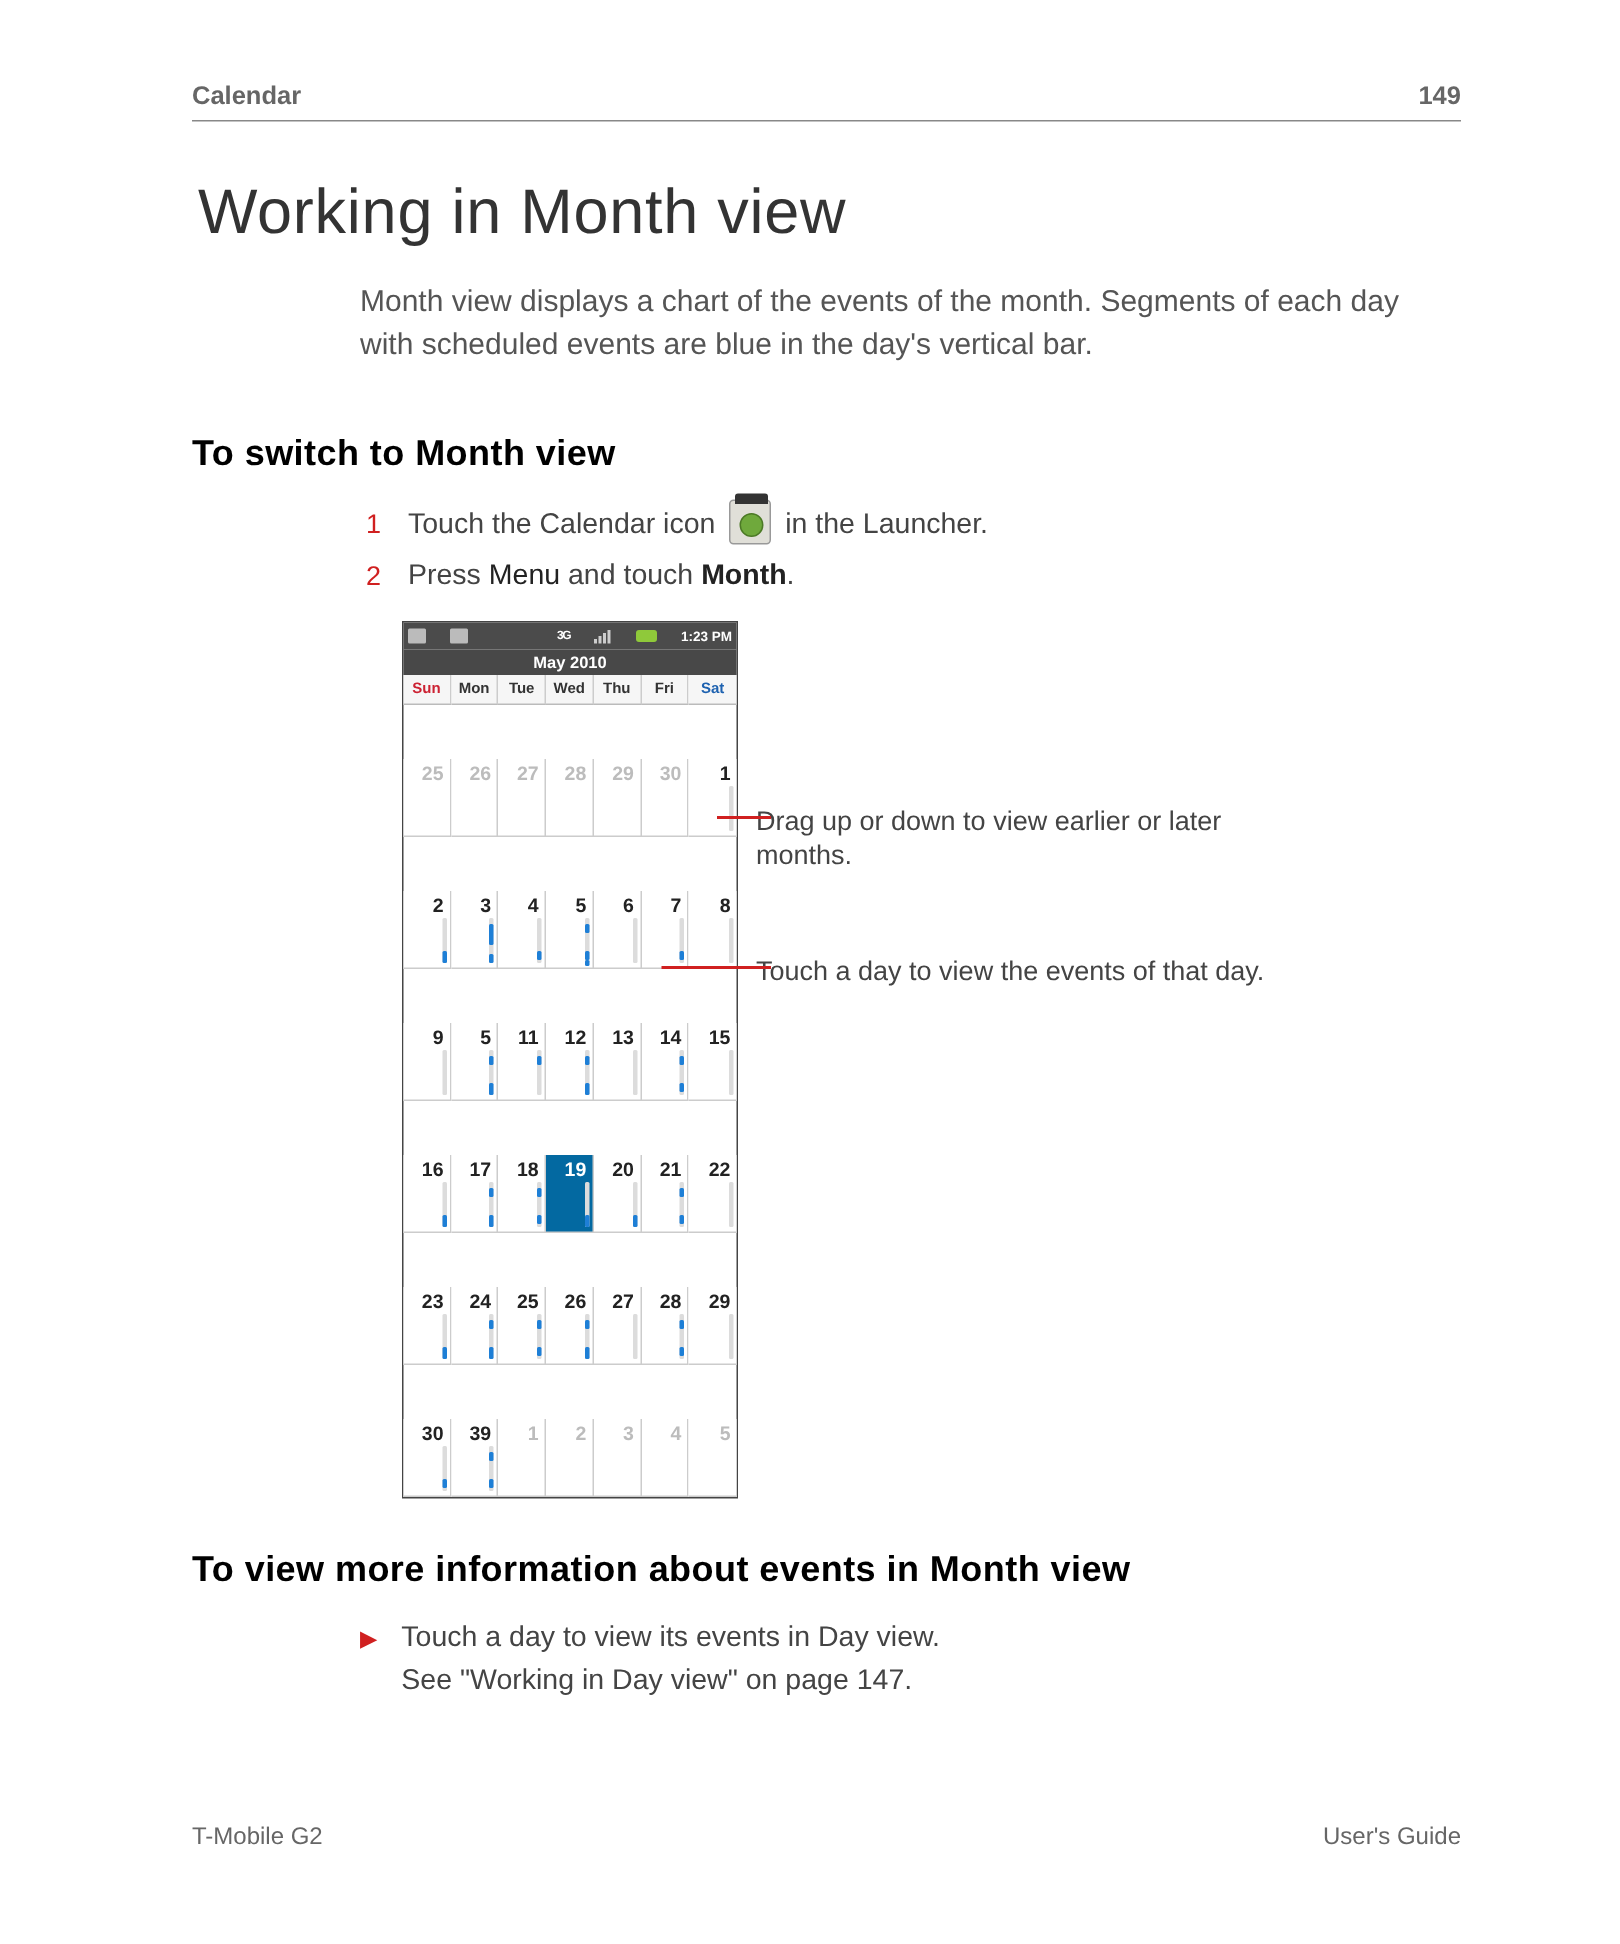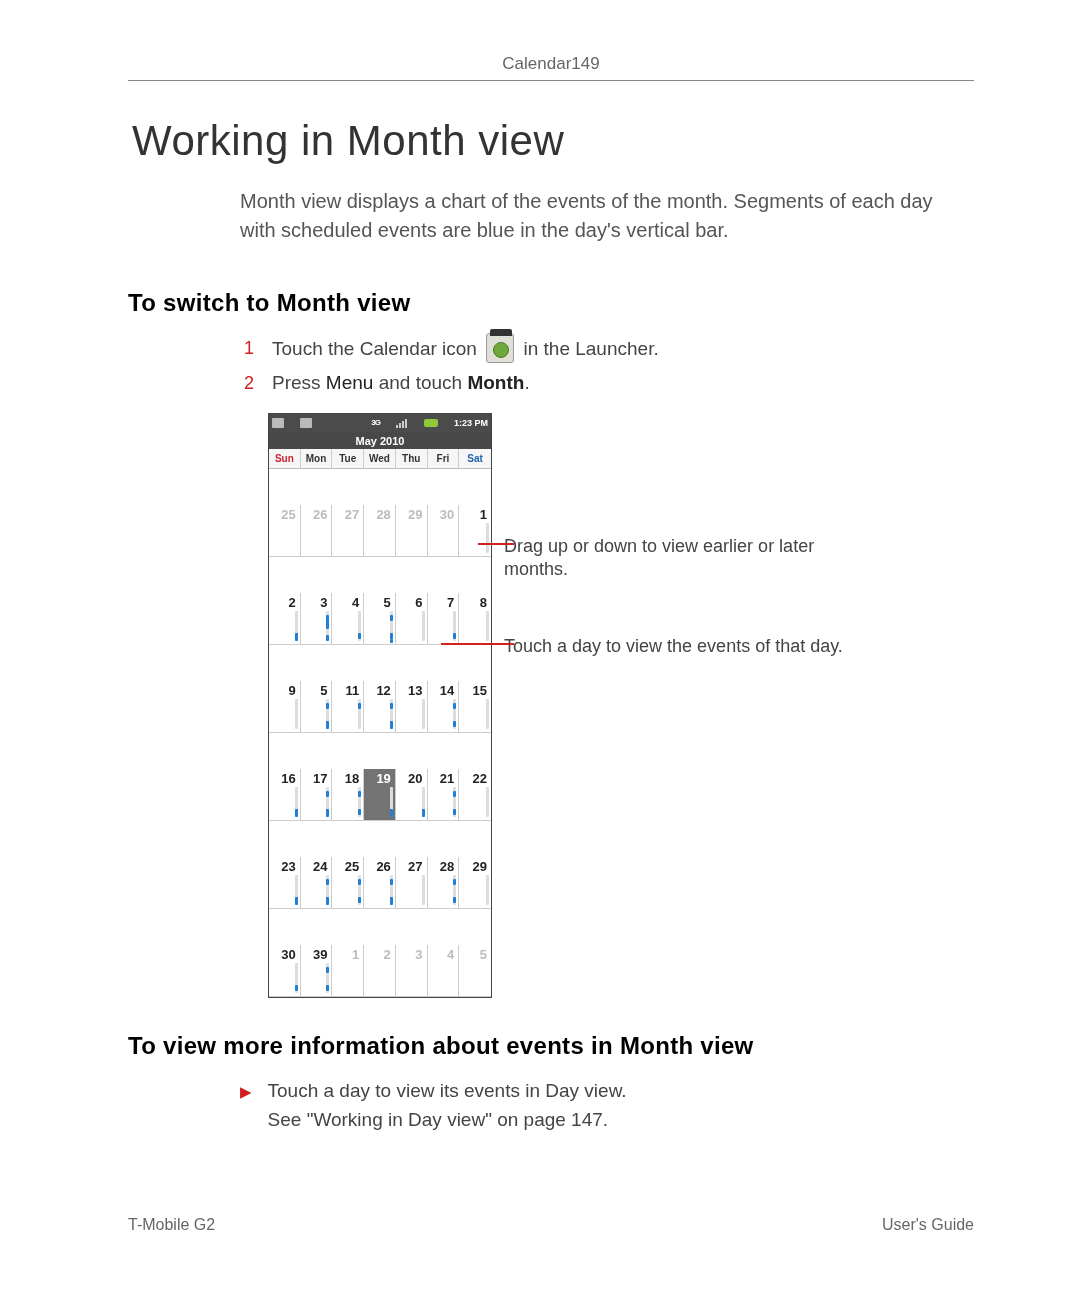--- a/index.html
+++ b/index.html
@@ -11,24 +11,25 @@
   }
   .page {
     width: 1080px;
     height: 1296px;
     position: relative;
     box-sizing: border-box;
     padding: 54px 106px 0 128px;
   }
   .header-row {
     display: flex;
-    justify-content: center;
+    justify-content: space-between;
     font-size: 17px;
     color: #666;
     padding-bottom: 6px;
+    font-weight: bold;
   }
   .header-rule {
     border: none;
     border-top: 1px solid #888;
     margin: 0 0 36px 0;
   }
   h1 {
     font-size: 42px;
     font-weight: 400;
     margin: 0 0 22px 4px;
@@ -199,21 +200,21 @@
   }
   .cell:nth-child(7n) { border-right: none; }
   .cell .num {
     position: absolute;
     top: 2px; right: 4px;
     font-size: 13px;
     font-weight: 700;
     color: #222;
   }
   .cell.dim .num { color: #bcbcbc; }
-  .cell.sel { background: #737373; }
+  .cell.sel { background: #0369a1; }
   .cell.sel .num { color: #fff; }
   .vbar {
     position: absolute;
     right: 2px; top: 18px;
     width: 3px; height: 30px;
     background: #dcdcdc;
     border-radius: 1px;
   }
   .ev {
     position: absolute;

